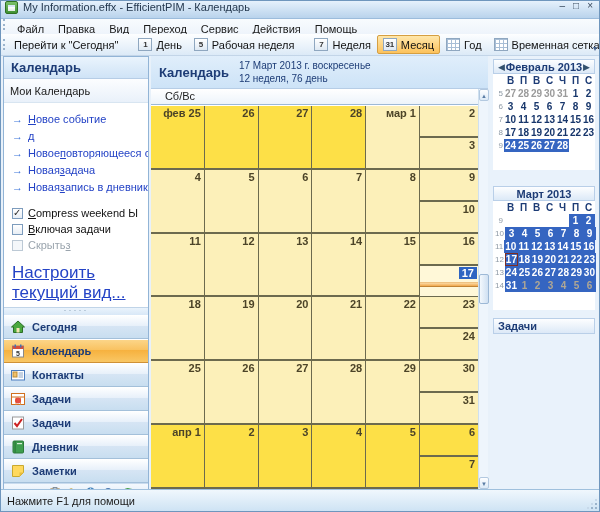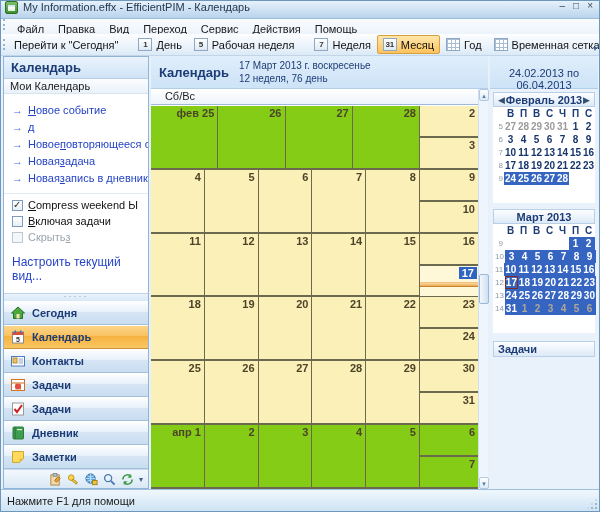--- a/index.html
+++ b/index.html
@@ -42,37 +42,37 @@
 
   
   .content { flex:1; position:relative; background:#e8f1fa; }
 
   
   .sidebar { position:absolute; left:2px; top:0; width:146px; height:100%;
              background:#fff; border:1px solid #92b4d6; display:flex; flex-direction:column; }
   .sb-header { height:22px; flex:none; background:linear-gradient(#eaf4fd,#cfe3f6);
                border-bottom:1px solid #b6cde6; font-size:13px; font-weight:bold; color:#1d3c76;
                display:flex; align-items:center; padding-left:7px; }
-  .sb-group { height:15px; flex:none; background:linear-gradient(#fcfdff,#e9f1fa);
+  .sb-group { height:24px; flex:none; background:linear-gradient(#fcfdff,#e9f1fa);
               border-bottom:1px solid #d8e5f1; font-size:11px; color:#1a1a1a;
               display:flex; align-items:center; padding-left:6px; }
   .sb-links { padding:7px 0 4px; }
   .lnk { height:17px; display:flex; align-items:center; padding-left:8px;
          font-size:11px; color:#2443c6; white-space:nowrap; overflow:hidden; }
   .lnk .arr { color:#3b74d9; font-weight:bold; margin-right:5px; }
   .lnk .arr::before { content:"→"; }
   .sb-sep { height:1px; background:#e0eaf4; margin:3px 0; }
   .chk { height:16px; display:flex; align-items:center; padding-left:8px; font-size:11px; color:#111; }
   .box { width:11px; height:11px; flex:none; border:1px solid #7d9cbd;
          background:linear-gradient(#fff,#e8eef5); margin-right:5px; position:relative; }
   .chk.checked .box::after { content:"✓"; position:absolute; top:-2px; left:0px;
          font-size:10px; color:#2d2d2d; font-weight:bold; }
   .chk.disabled { color:#9aa4ad; }
   .chk.disabled .box { border-color:#bcc9d5; background:#f4f7fa; }
-  .sb-custom { padding:10px 8px 4px; font-size:12px; color:#2443c6; }
+  .sb-custom { padding:10px 8px 4px; font-size:17px; color:#2443c6; text-decoration:underline; }
   .sb-space { flex:1; }
   .sb-split { height:8px; flex:none; background:linear-gradient(#eaf3fc,#d8e8f7);
               border-top:1px solid #c0d4e8; text-align:center; line-height:4px;
               font-size:9px; letter-spacing:2px; color:#8aa2b8; }
   .sb-split::after{ content:"·····"; }
   .navbtn { height:24px; flex:none; display:flex; align-items:center; gap:6px; padding-left:6px;
             background:linear-gradient(#fdfeff,#e7f0fa 45%,#d6e5f4 46%,#c8def0);
             border-top:1px solid #ffffff; border-bottom:1px solid #a3c0da;
             font-size:11px; font-weight:bold; color:#1d3c76; }
   .navbtn.active { background:linear-gradient(#fcd author 588,#f9c261);
@@ -97,21 +97,21 @@
          border-right:1px solid #c5d8ea; }
   .doww { width:58px; flex:none; font-size:11px; color:#222; text-align:center; line-height:15px; }
   .mc-grid { position:absolute; top:50px; left:0; right:10px; bottom:0;
              display:flex; flex-direction:column; }
   .g-row { flex:1; display:flex; border-bottom:2px solid #6c6a4e; min-height:0; }
   .g-days { flex:1; display:flex; }
   .cell { flex:1; position:relative; background:#fcf0b9; border-right:1px solid #6c6a4e; }
   .wcol { width:58px; flex:none; display:flex; flex-direction:column; }
   .half { flex:1; position:relative; background:#fcf0b9; }
   .half.sat { border-bottom:2px solid #6c6a4e; }
-  .off { background:#84cc16; }
+  .off { background:#fde047; }
   .dn { position:absolute; top:1px; right:3px; font-size:11px; font-weight:bold; color:#4c4428; }
   .half.today { background:#fff8d8; }
   .half.today .dn { background:#2e64c2; color:#fff; padding:0 3px; top:1px; right:1px; }
   .tband { position:absolute; top:16px; left:0; right:0; height:5px;
            background:linear-gradient(#fbd9a2,#f0a94e);
            border-top:1px solid #eec281; border-bottom:1px solid #c28433; }
 
   
   .vscroll { position:absolute; right:0; top:33px; bottom:0; width:10px;
              background:#eef5fc; border-left:1px solid #cfe0ef; }
@@ -387,20 +387,23 @@
               </div>
               <div class="cell off">
                 <span class="dn">26</span>
               </div>
               <div class="cell off">
                 <span class="dn">27</span>
               </div>
               <div class="cell off">
                 <span class="dn">28</span>
               </div>
+              <div class="cell">
+                <span class="dn">мар 1</span>
+              </div>
             </div>
           <div class="wcol">
               <div class="half sat">
                 <span class="dn">2</span>
               </div>
               <div class="half sun">
                 <span class="dn">3</span>
               </div>
             </div>
         </div>
@@ -548,21 +551,20 @@
       </div>
 
       <div class="vscroll">
         <span class="sarrow up"></span>
         <span class="sthumb"></span>
         <span class="sarrow down"></span>
       </div>
     </div>
 
     <div class="rpanel">
-      <div class="rp-header">24.02.2013 по 06.04.2013</div>
 
       <div class="mini">
         <div class="mini-head">
           <span class="mnav prev"></span>
           <span>Февраль 2013</span>
           <span class="mnav next"></span>
         </div>
         <div class="mini-dow">
           <span class="wkspacer"></span>
           <span style="display:flex">
@@ -630,21 +632,21 @@
               <span class="mc sel">25</span>
               <span class="mc sel">26</span>
               <span class="mc sel">27</span>
               <span class="mc sel">28</span>
               <span class="mc"></span>
               <span class="mc"></span>
             </span>
           </div>
       </div>
 
-      <div class="mini" style="margin-top:6px">
+      <div class="mini" style="margin-top:16px">
         <div class="mini-head">
           <span>Март 2013</span>
         </div>
         <div class="mini-dow">
           <span class="wkspacer"></span>
           <span style="display:flex">
               <span class="mdw">В</span>
               <span class="mdw">П</span>
               <span class="mdw">В</span>
               <span class="mdw">С</span>

